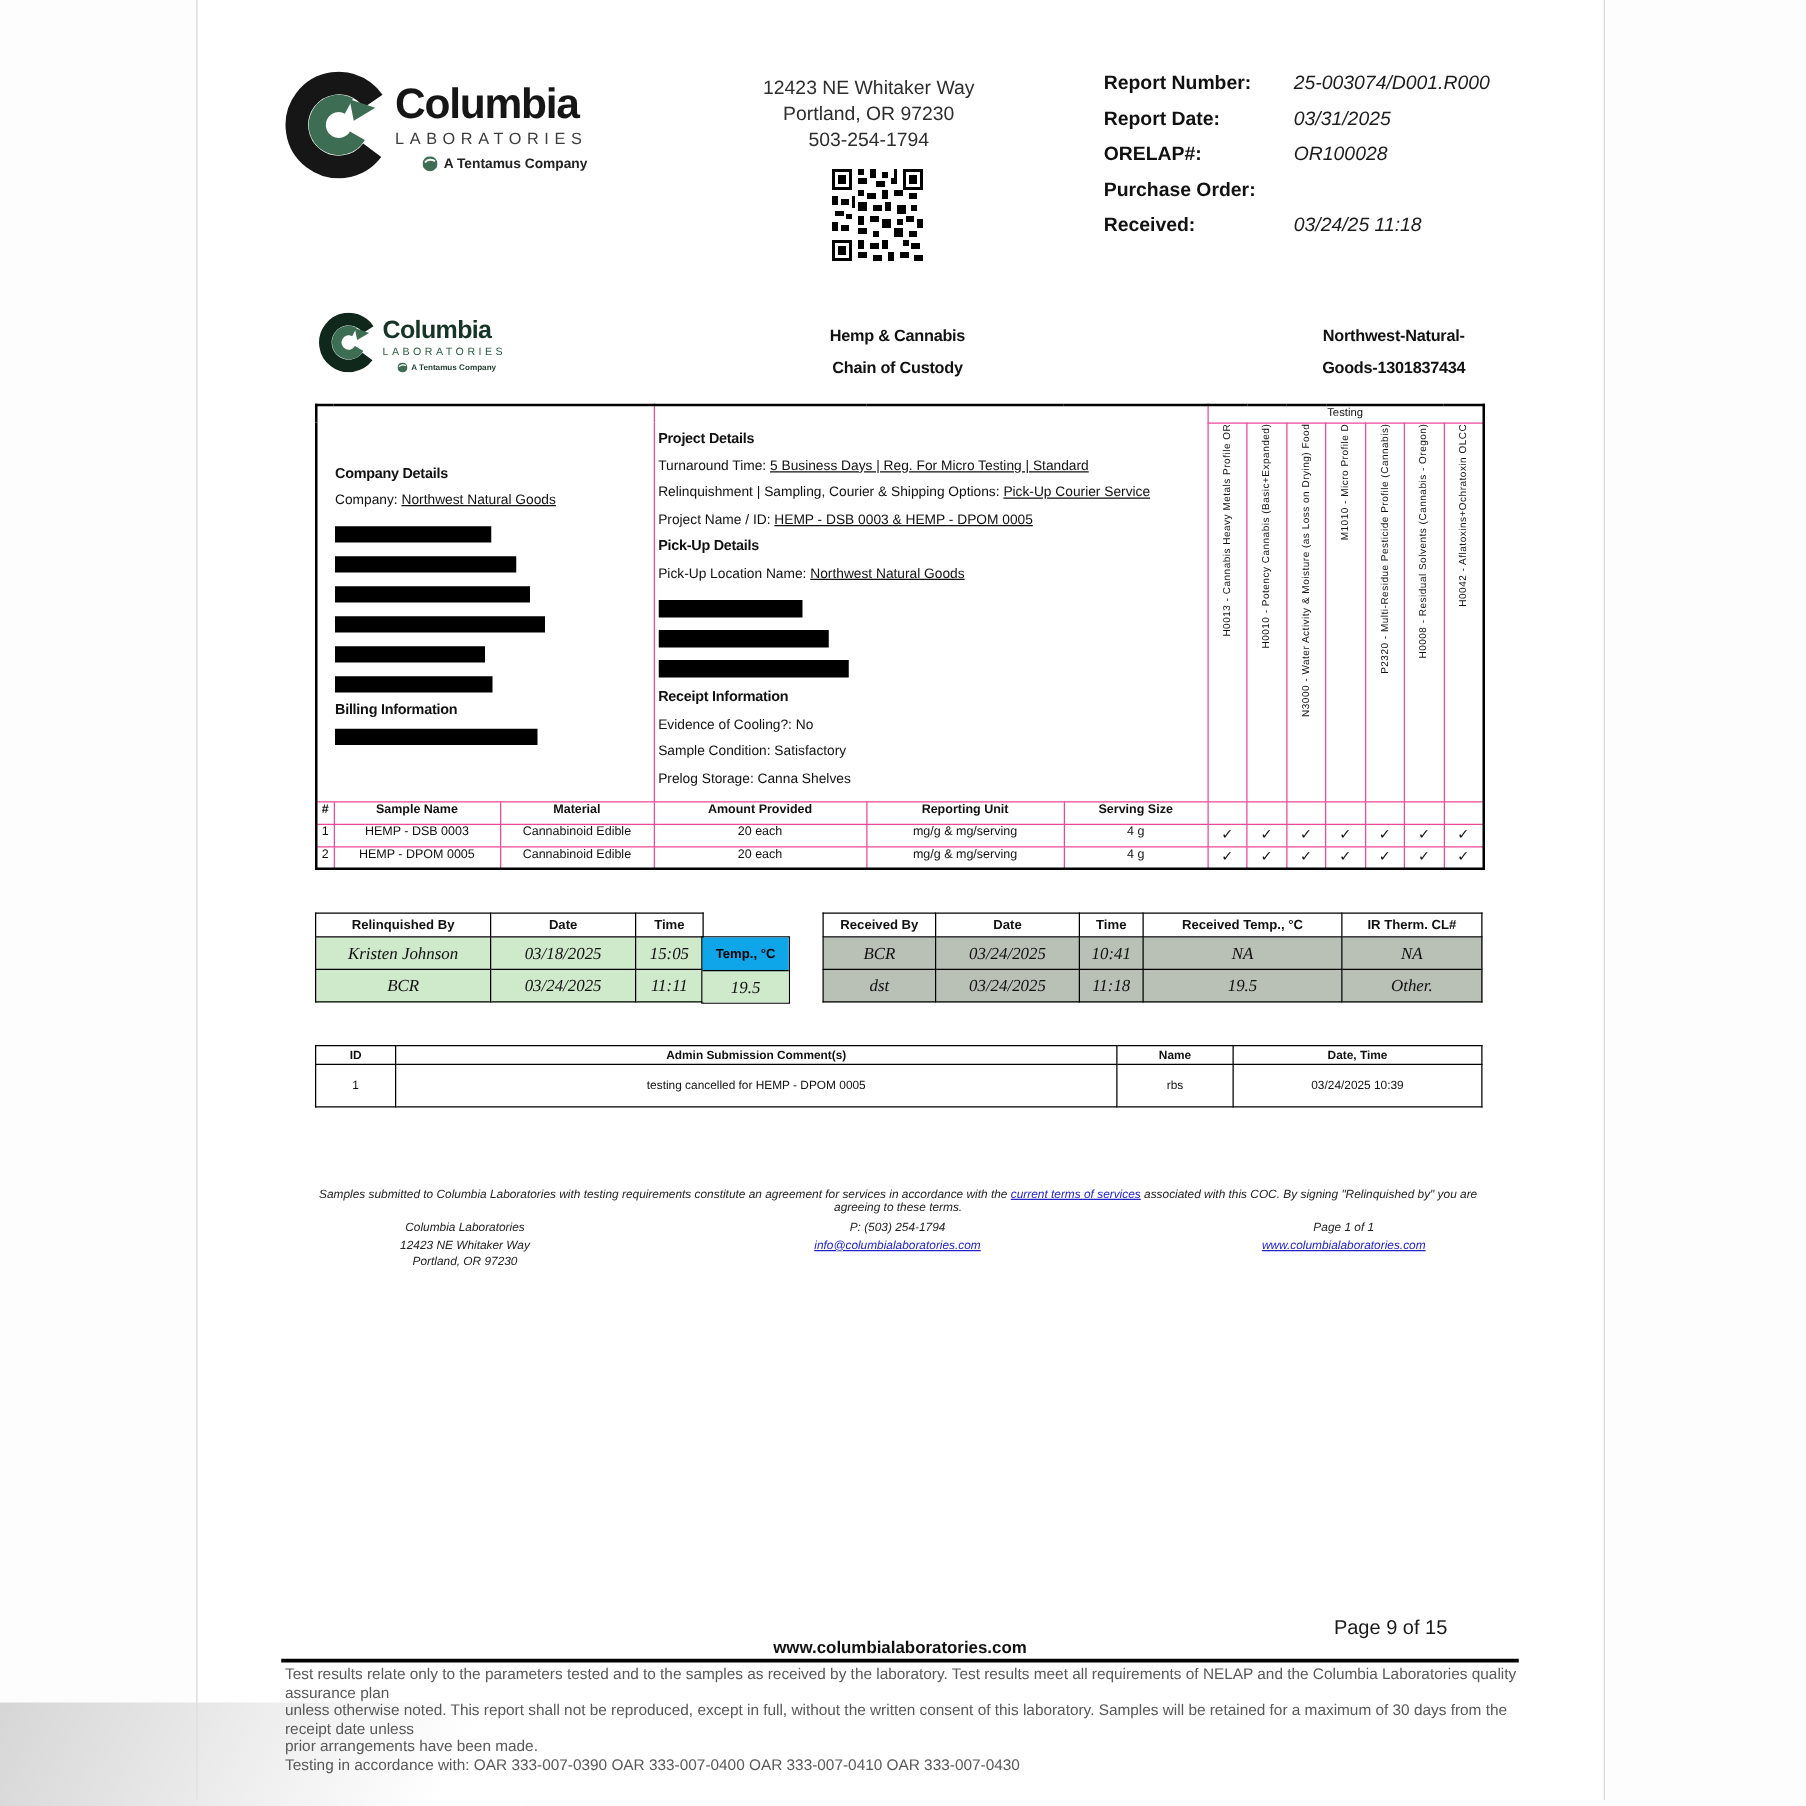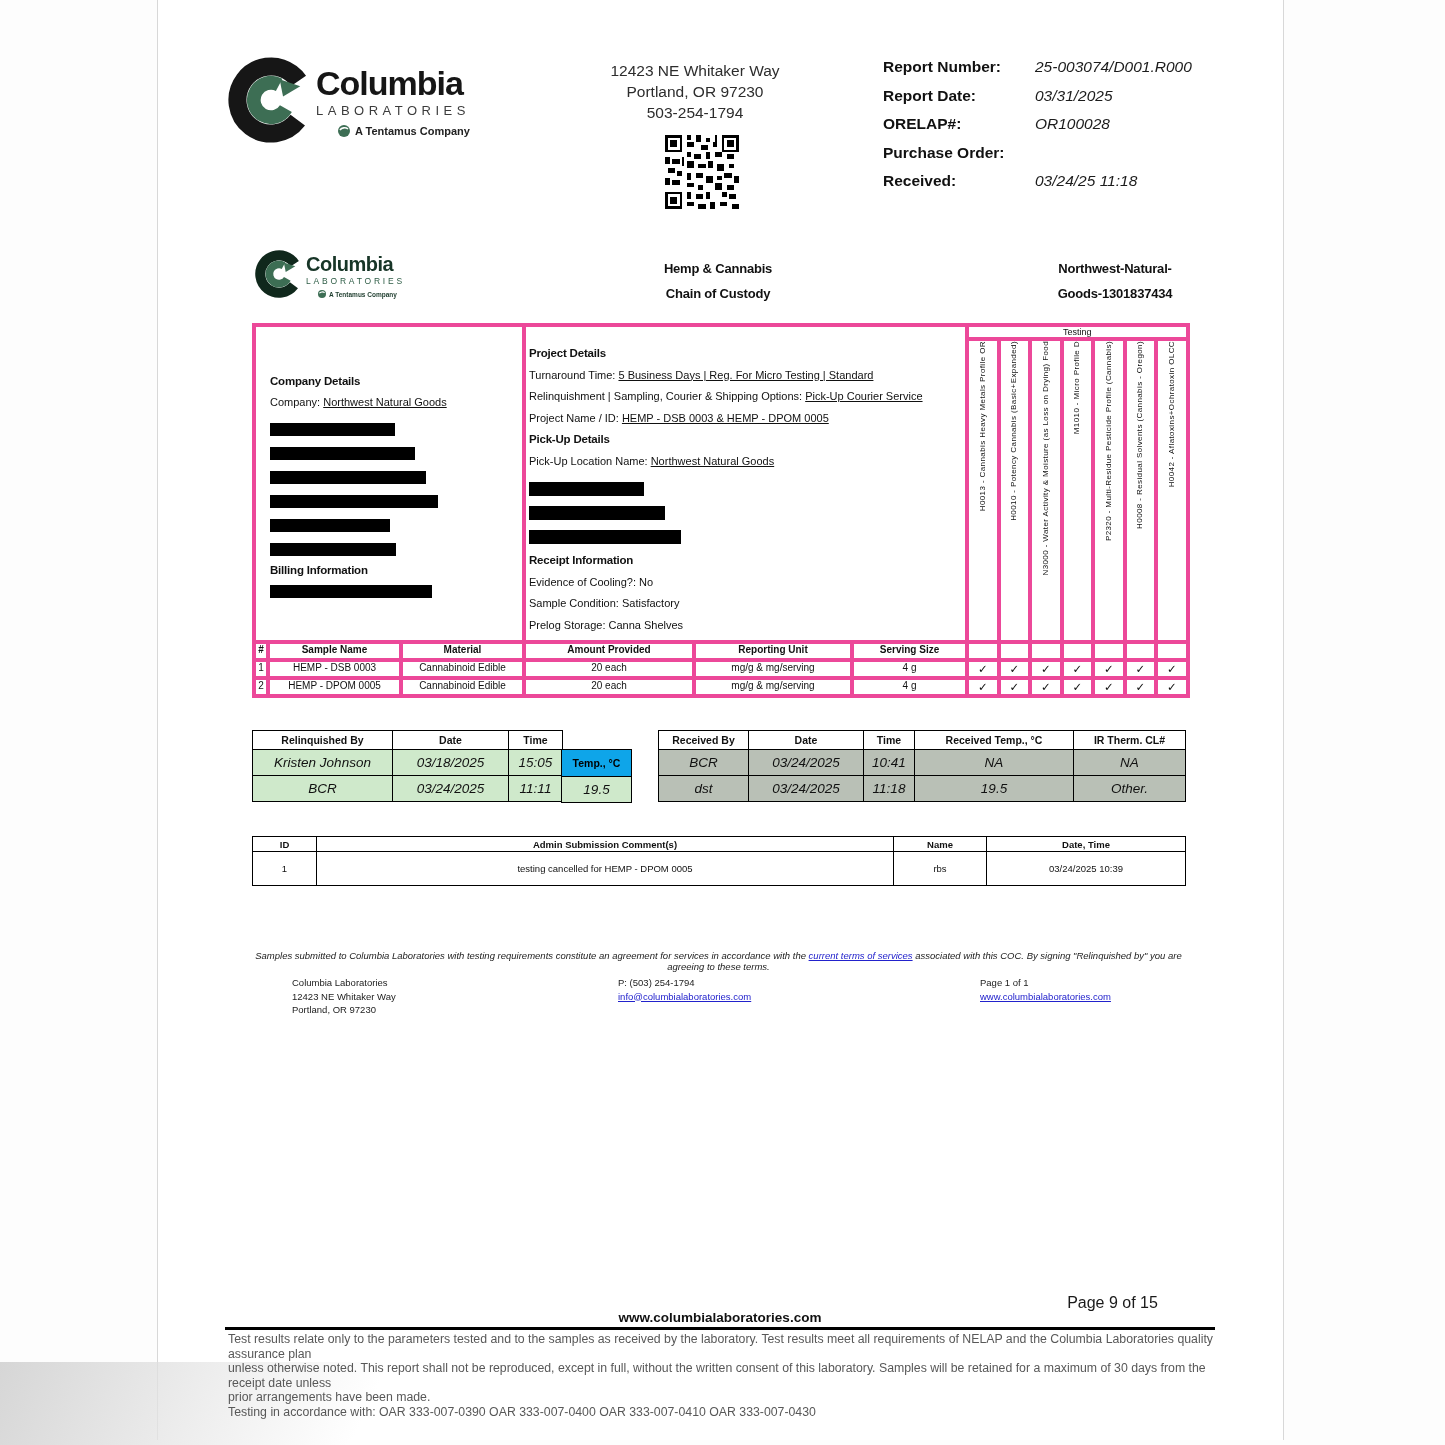--- a/index.html
+++ b/index.html
@@ -23,21 +23,21 @@
 
   
   .coc-title, .coc-ref { text-align:center; font-size:13px; font-weight:bold; color:#111; line-height:25px; letter-spacing:-0.2px; }
   .logo2-name { font-size:20px; font-weight:bold; color:#173527; letter-spacing:-0.5px; line-height:20px; }
   .logo2-sub { font-size:8.5px; color:#2e5d46; letter-spacing:2.8px; margin-top:2px; }
   .logo2-tag { display:flex; align-items:center; gap:3px; margin-top:4px; margin-left:12px; }
   .logo2-tag span { font-size:6.5px; font-weight:bold; color:#1d3c2d; }
 
   
   table.coc { border-collapse:collapse; table-layout:fixed; position:absolute; left:252px; top:323px; width:934px; }
-  table.coc td { border:4px solid #ec4899; padding:0; vertical-align:top; }
+  table.coc td { border:1px solid #ec4899; padding:0; vertical-align:top; }
   table.coc { border:2px solid #000; }
   td.testing-label { text-align:center; font-size:9px; vertical-align:middle; color:#111; }
   td.vert { vertical-align:middle; text-align:center; }
   td.vert span { writing-mode:vertical-rl; transform:rotate(180deg); font-size:8px; line-height:1;
                  letter-spacing:.4px; color:#111; max-height:296px; display:inline-block; }
   td.shead { font-size:10px; font-weight:bold; text-align:center; vertical-align:middle; color:#111; }
   td.sdata { font-size:10px; text-align:center; vertical-align:middle; color:#111; }
   td.check { font-size:11.5px; text-align:center; vertical-align:middle; color:#111; }
 
   .cd { padding:48px 10px 0 14px; color:#111; }
@@ -49,35 +49,35 @@
   .pd .line { font-size:11px; line-height:21.5px; }
   .u { text-decoration:underline; }
   .pd .bar { height:14px; margin-top:10px; }
 
   
   table.sig { border-collapse:collapse; table-layout:fixed; position:absolute; border:1.5px solid #000; }
   table.sig td { border:1px solid #000; padding:0; text-align:center; vertical-align:middle; }
   table.sig td.hd { background:#fff; font-size:10.5px; font-weight:bold; color:#111; }
   .green { background:#cfe9cb; }
   .gray { background:#b9c0b6; }
-  .script { font-family:Liberation Sans, sans-serif; font-style:italic; font-size:13.5px; color:#111; }
+  .script { font-family:Liberation Serif, serif; font-style:italic; font-size:13.5px; color:#111; }
   .temp-stack { position:absolute; border:1.5px solid #000; }
   .temp-stack > div { width:69px; height:26px; display:flex; align-items:center; justify-content:center; }
   .temp-stack > div + div { border-top:1px solid #000; }
 
   
   table.admin { border-collapse:collapse; table-layout:fixed; position:absolute; left:252px; top:836px; width:933px; border:1.5px solid #000; }
   table.admin td { border:1px solid #000; padding:0; text-align:center; vertical-align:middle; color:#111; }
   table.admin td.hd { font-size:9.5px; font-weight:bold; }
   table.admin td.dt { font-size:9.5px; }
 
   
   .terms { text-align:center; font-size:9.5px; font-style:italic; color:#222; }
   .terms a, .blue { color:#2222cc; text-decoration:underline; }
-  .fcol { font-size:9.5px; color:#222; text-align:left; line-height:13.5px; }
+  .fcol { font-size:9.5px; font-style:italic; color:#222; text-align:center; line-height:13.5px; }
 
   
   .page-ind { font-size:16px; color:#1a1a1a; text-align:center; }
   .bot-site { font-size:13.5px; font-weight:bold; color:#111; text-align:center; }
   .rule { background:#000; height:3px; }
   .disc { font-size:12.3px; line-height:14.6px; color:#585858; }
 </style>
 </head>
 <body>
 

